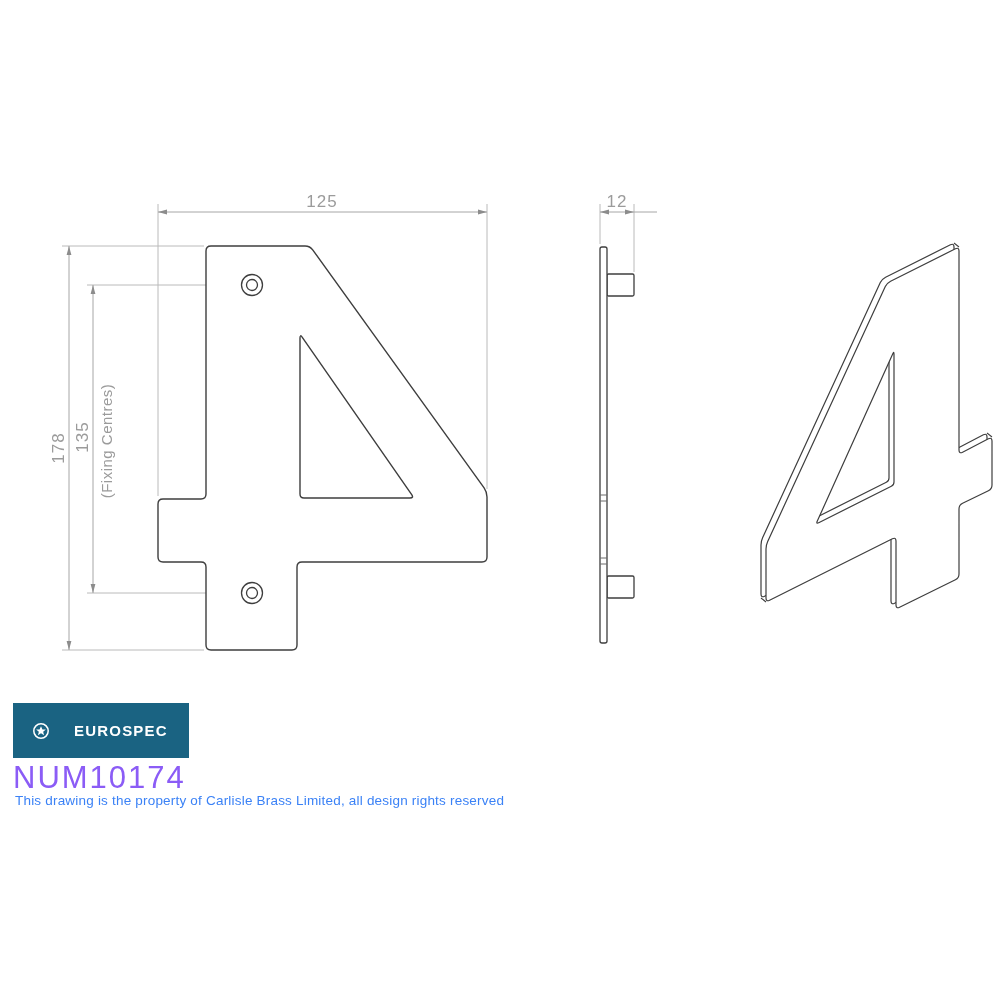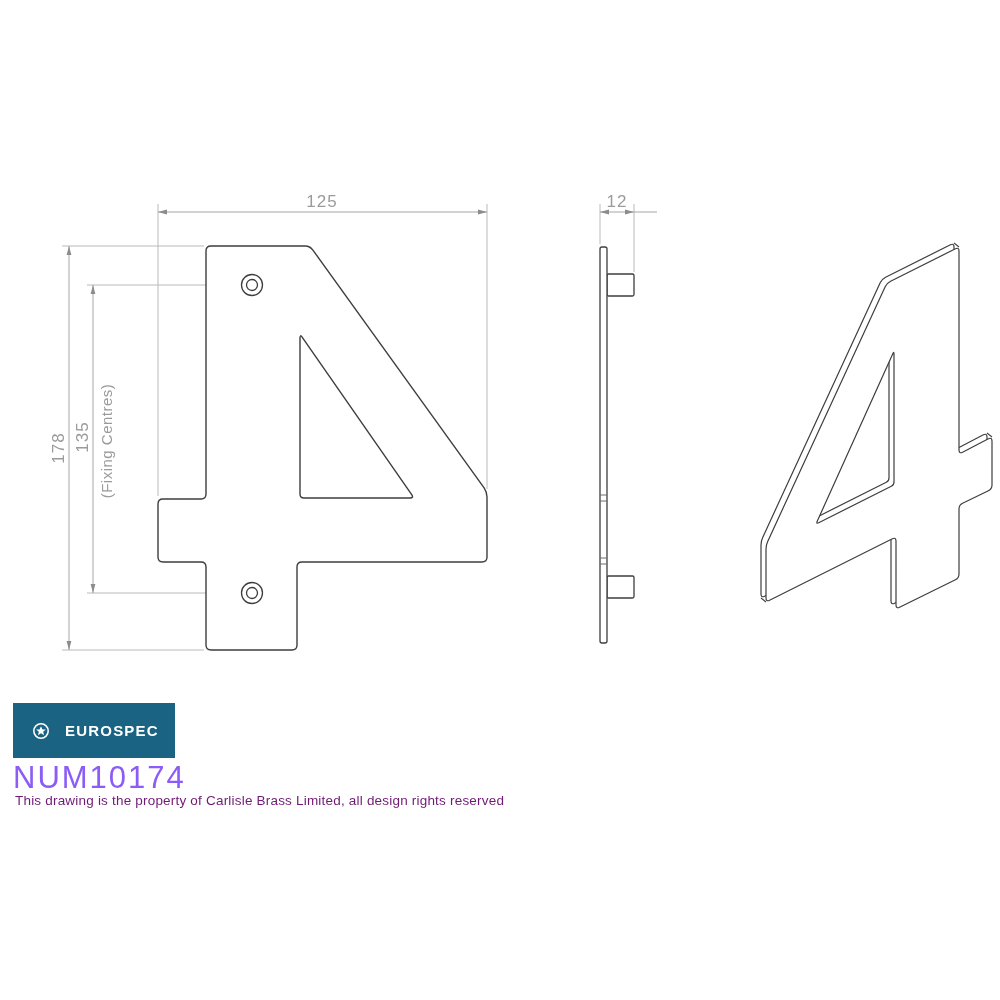--- a/index.html
+++ b/index.html
@@ -1,24 +1,24 @@
 <!DOCTYPE html>
 <html><head>
 <meta charset="utf-8">
 <style>
   html,body{margin:0;padding:0;background:#ffffff;}
   body{width:1000px;height:1000px;position:relative;font-family:"Liberation Sans",sans-serif;overflow:hidden;}
   #tech-svg{position:absolute;left:0;top:0;}
   .dimtxt{fill:#9b9b9b;font-family:"Liberation Sans",sans-serif;font-size:17px;letter-spacing:1px;}
   .dimtxt-small{fill:#9b9b9b;font-family:"Liberation Sans",sans-serif;font-size:15px;letter-spacing:0.5px;}
-  .logo{position:absolute;left:13px;top:703px;width:162px;height:55px;display:flex;align-items:center;
-        padding-left:19px;box-sizing:border-box;gap:15px;}
+  .logo{position:absolute;left:13px;top:703px;width:176px;height:55px;display:flex;align-items:center;
+        padding-left:19px;box-sizing:border-box;gap:24px;}
   .logo-label{color:#ffffff;font-weight:bold;font-size:15px;letter-spacing:1.2px;}
   .product-code{position:absolute;left:13px;top:760px;font-size:31px;letter-spacing:2px;color:#8b5cf6;}
-  .footer-note{position:absolute;left:15px;top:793px;font-size:13.5px;letter-spacing:0.2px;color:#701a75;}
+  .footer-note{position:absolute;left:15px;top:793px;font-size:13.5px;letter-spacing:0.2px;color:#3b82f6;}
 </style>
 </head>
 <body>
 
 <svg id="tech-svg" width="1000" height="1000" viewBox="0 0 1000 1000">
   <g id="g-ext">
       <line x1="158" y1="204" x2="158" y2="496" stroke="#bababa" stroke-width="1"></line>
       <line x1="487" y1="204" x2="487" y2="489" stroke="#bababa" stroke-width="1"></line>
       <line x1="600" y1="204" x2="600" y2="244" stroke="#bababa" stroke-width="1"></line>
       <line x1="634" y1="204" x2="634" y2="272" stroke="#bababa" stroke-width="1"></line>

